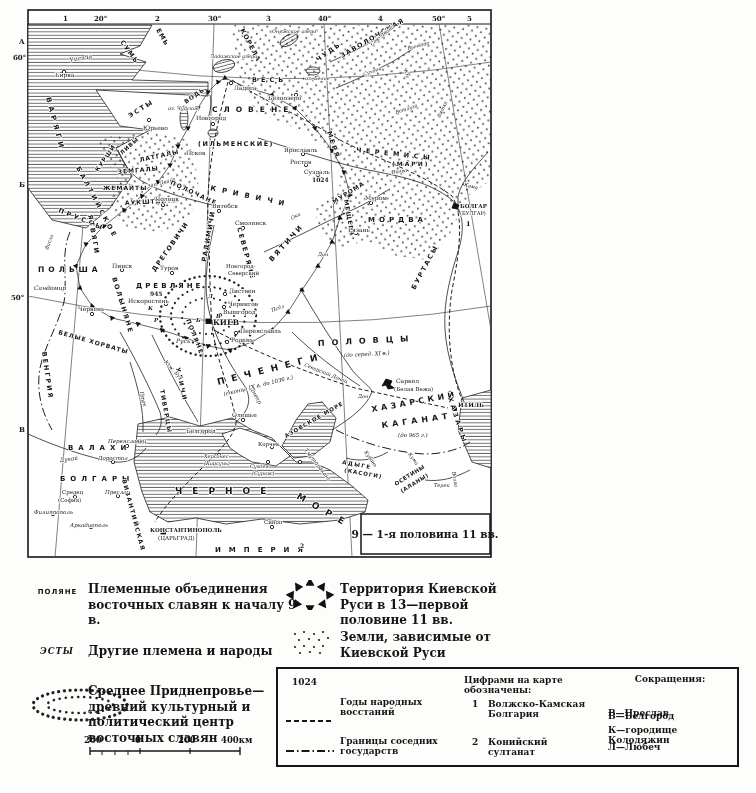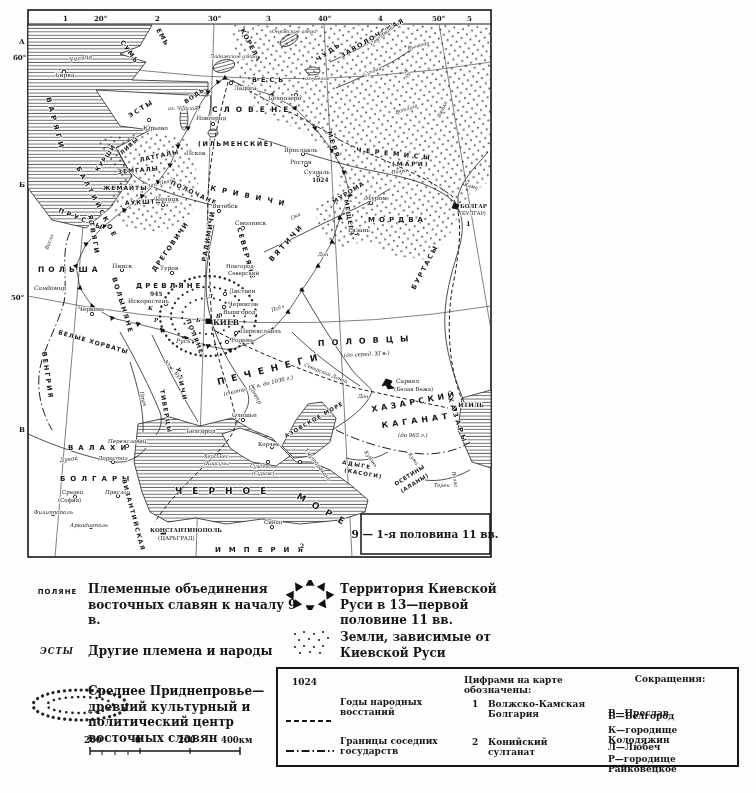--- a/index.html
+++ b/index.html
@@ -420,16 +420,15 @@
   <div class="bx" style="left:194px;top:30px;width:12px;">1</div>
   <div class="bx" style="left:210px;top:30px;width:105px;">Волжско-Камская Болгария</div>
   <div class="bx" style="left:194px;top:68px;width:12px;">2</div>
   <div class="bx" style="left:210px;top:68px;width:105px;">Конийский султанат</div>
 
   <div class="bx" style="left:330px;top:5px;width:124px;text-align:center;">Сокращения:</div>
   <div class="bx" style="left:330px;top:14px;width:128px;margin-top:28px;">Б—Белгород</div>
   <div class="bx" style="left:330px;top:39px;width:128px;">В—Преслав</div>
   <div class="bx" style="left:330px;top:56px;width:128px;">К—городище Колодяжин</div>
   <div class="bx" style="left:330px;top:73px;width:128px;">Л—Любеч</div>
-  <div class="bx" style="left:330px;top:85px;width:128px;">Р—городище Райковецкое</div>
 </div>
 
 </div>
 
 </body></html>

